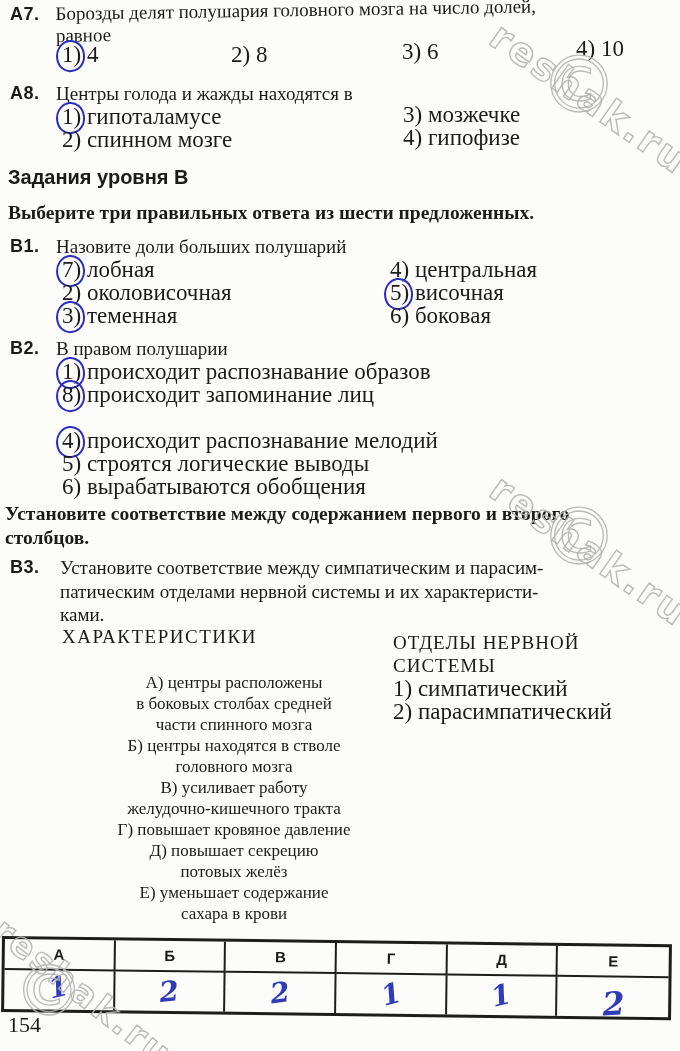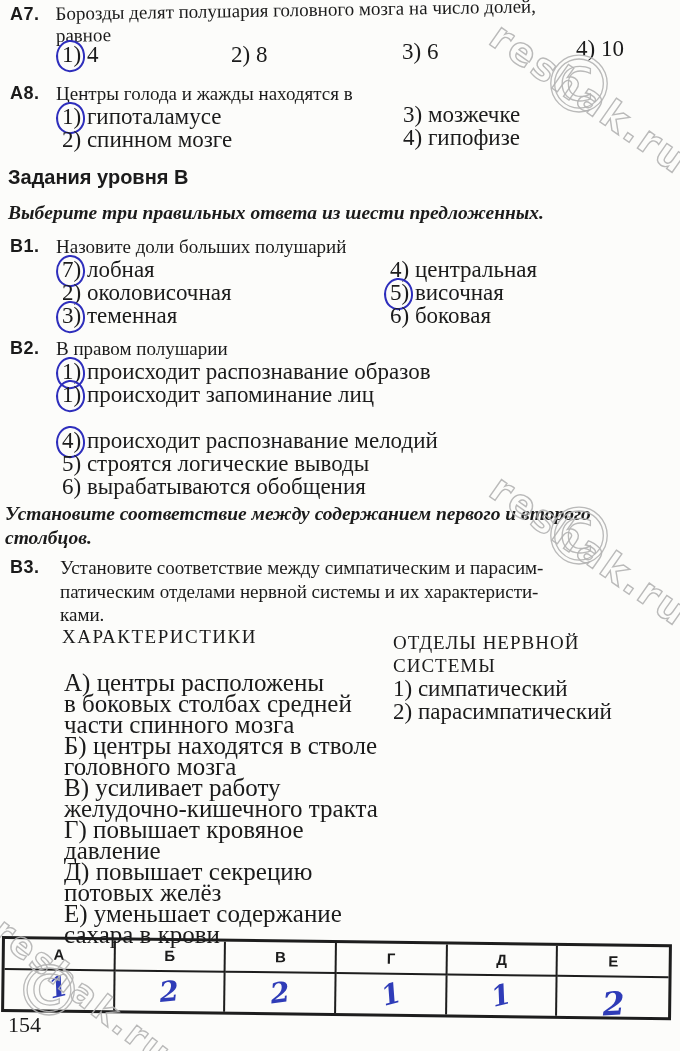--- a/index.html
+++ b/index.html
@@ -2,24 +2,24 @@
 <html><head>
 <meta charset="utf-8">
 <style>
   html,body{margin:0;padding:0;background:#e8e8e6;}
   .page{position:relative;width:680px;height:1051px;background:#fcfcfa;overflow:hidden;
         font-family:"Liberation Serif",serif;color:#1b1b1b;}
   .abs{position:absolute;}
   .body19{font-size:19px;line-height:22px;}
   .pre{white-space:pre-line;}
   .qnum{font-family:"Liberation Sans",sans-serif;font-weight:bold;font-size:18px;letter-spacing:0.5px;}
-  .boldserif{font-weight:bold;font-size:19.5px;line-height:24px;font-style:italic;}
+  .boldserif{font-weight:bold;font-size:19.5px;line-height:24px;}
   .sechead{font-family:"Liberation Sans",sans-serif;font-weight:bold;font-size:20px;}
   .caps{font-size:19px;letter-spacing:1.5px;}
-  .chars{font-size:25px;line-height:21px;width:340px;}
+  .chars{font-size:17px;line-height:21px;width:340px;text-align:center;}
   .opt{font-size:23px;line-height:22px;}
   .circle-mark{position:absolute;left:-6px;top:-4px;width:25px;height:28px;
                border:2.5px solid #2e2ebc;border-radius:55% 50% 52% 48%;
                transform:rotate(-8deg);pointer-events:none;}
   
   .wm-text{position:absolute;font-family:"DejaVu Sans",sans-serif;font-weight:bold;font-size:38px;
            letter-spacing:3px;color:transparent;-webkit-text-stroke:1.4px #b3b3b3;
            transform-origin:left top;transform:rotate(35deg);opacity:.9;z-index:6;}
   .wm-c{position:absolute;font-family:"DejaVu Sans",sans-serif;font-size:78px;line-height:1;
         color:transparent;-webkit-text-stroke:1.3px #b3b3b3;opacity:.9;z-index:6;}
@@ -84,21 +84,21 @@
     <span class="circle-mark"></span><span>5) височная</span>
   </div>
   <div class="abs opt" style="left:390px;top:305px"><span>6) боковая</span></div>
 
   <div class="abs qnum" style="left:10px;top:338px">В2.</div>
   <div class="abs body19" style="left:56px;top:338px">В правом полушарии</div>
   <div class="abs opt" style="left:62px;top:361px">
     <span class="circle-mark"></span><span>1) происходит распознавание образов</span>
   </div>
   <div class="abs opt" style="left:62px;top:384px">
-    <span class="circle-mark"></span><span>1) происходит запоминание лиц</span>
+    <span class="circle-mark"></span><span>8) происходит запоминание лиц</span>
   </div>
   <div class="abs opt" style="left:62px;top:430px">
     <span class="circle-mark"></span><span>4) происходит распознавание мелодий</span>
   </div>
   <div class="abs opt" style="left:62px;top:453px"><span>5) строятся логические выводы</span></div>
   <div class="abs opt" style="left:62px;top:476px"><span>6) вырабатываются обобщения</span></div>
 
   <div class="abs boldserif pre" style="left:5px;top:502px;width:660px">Установите соответствие между содержанием первого и второго
 столбцов.</div>
 

